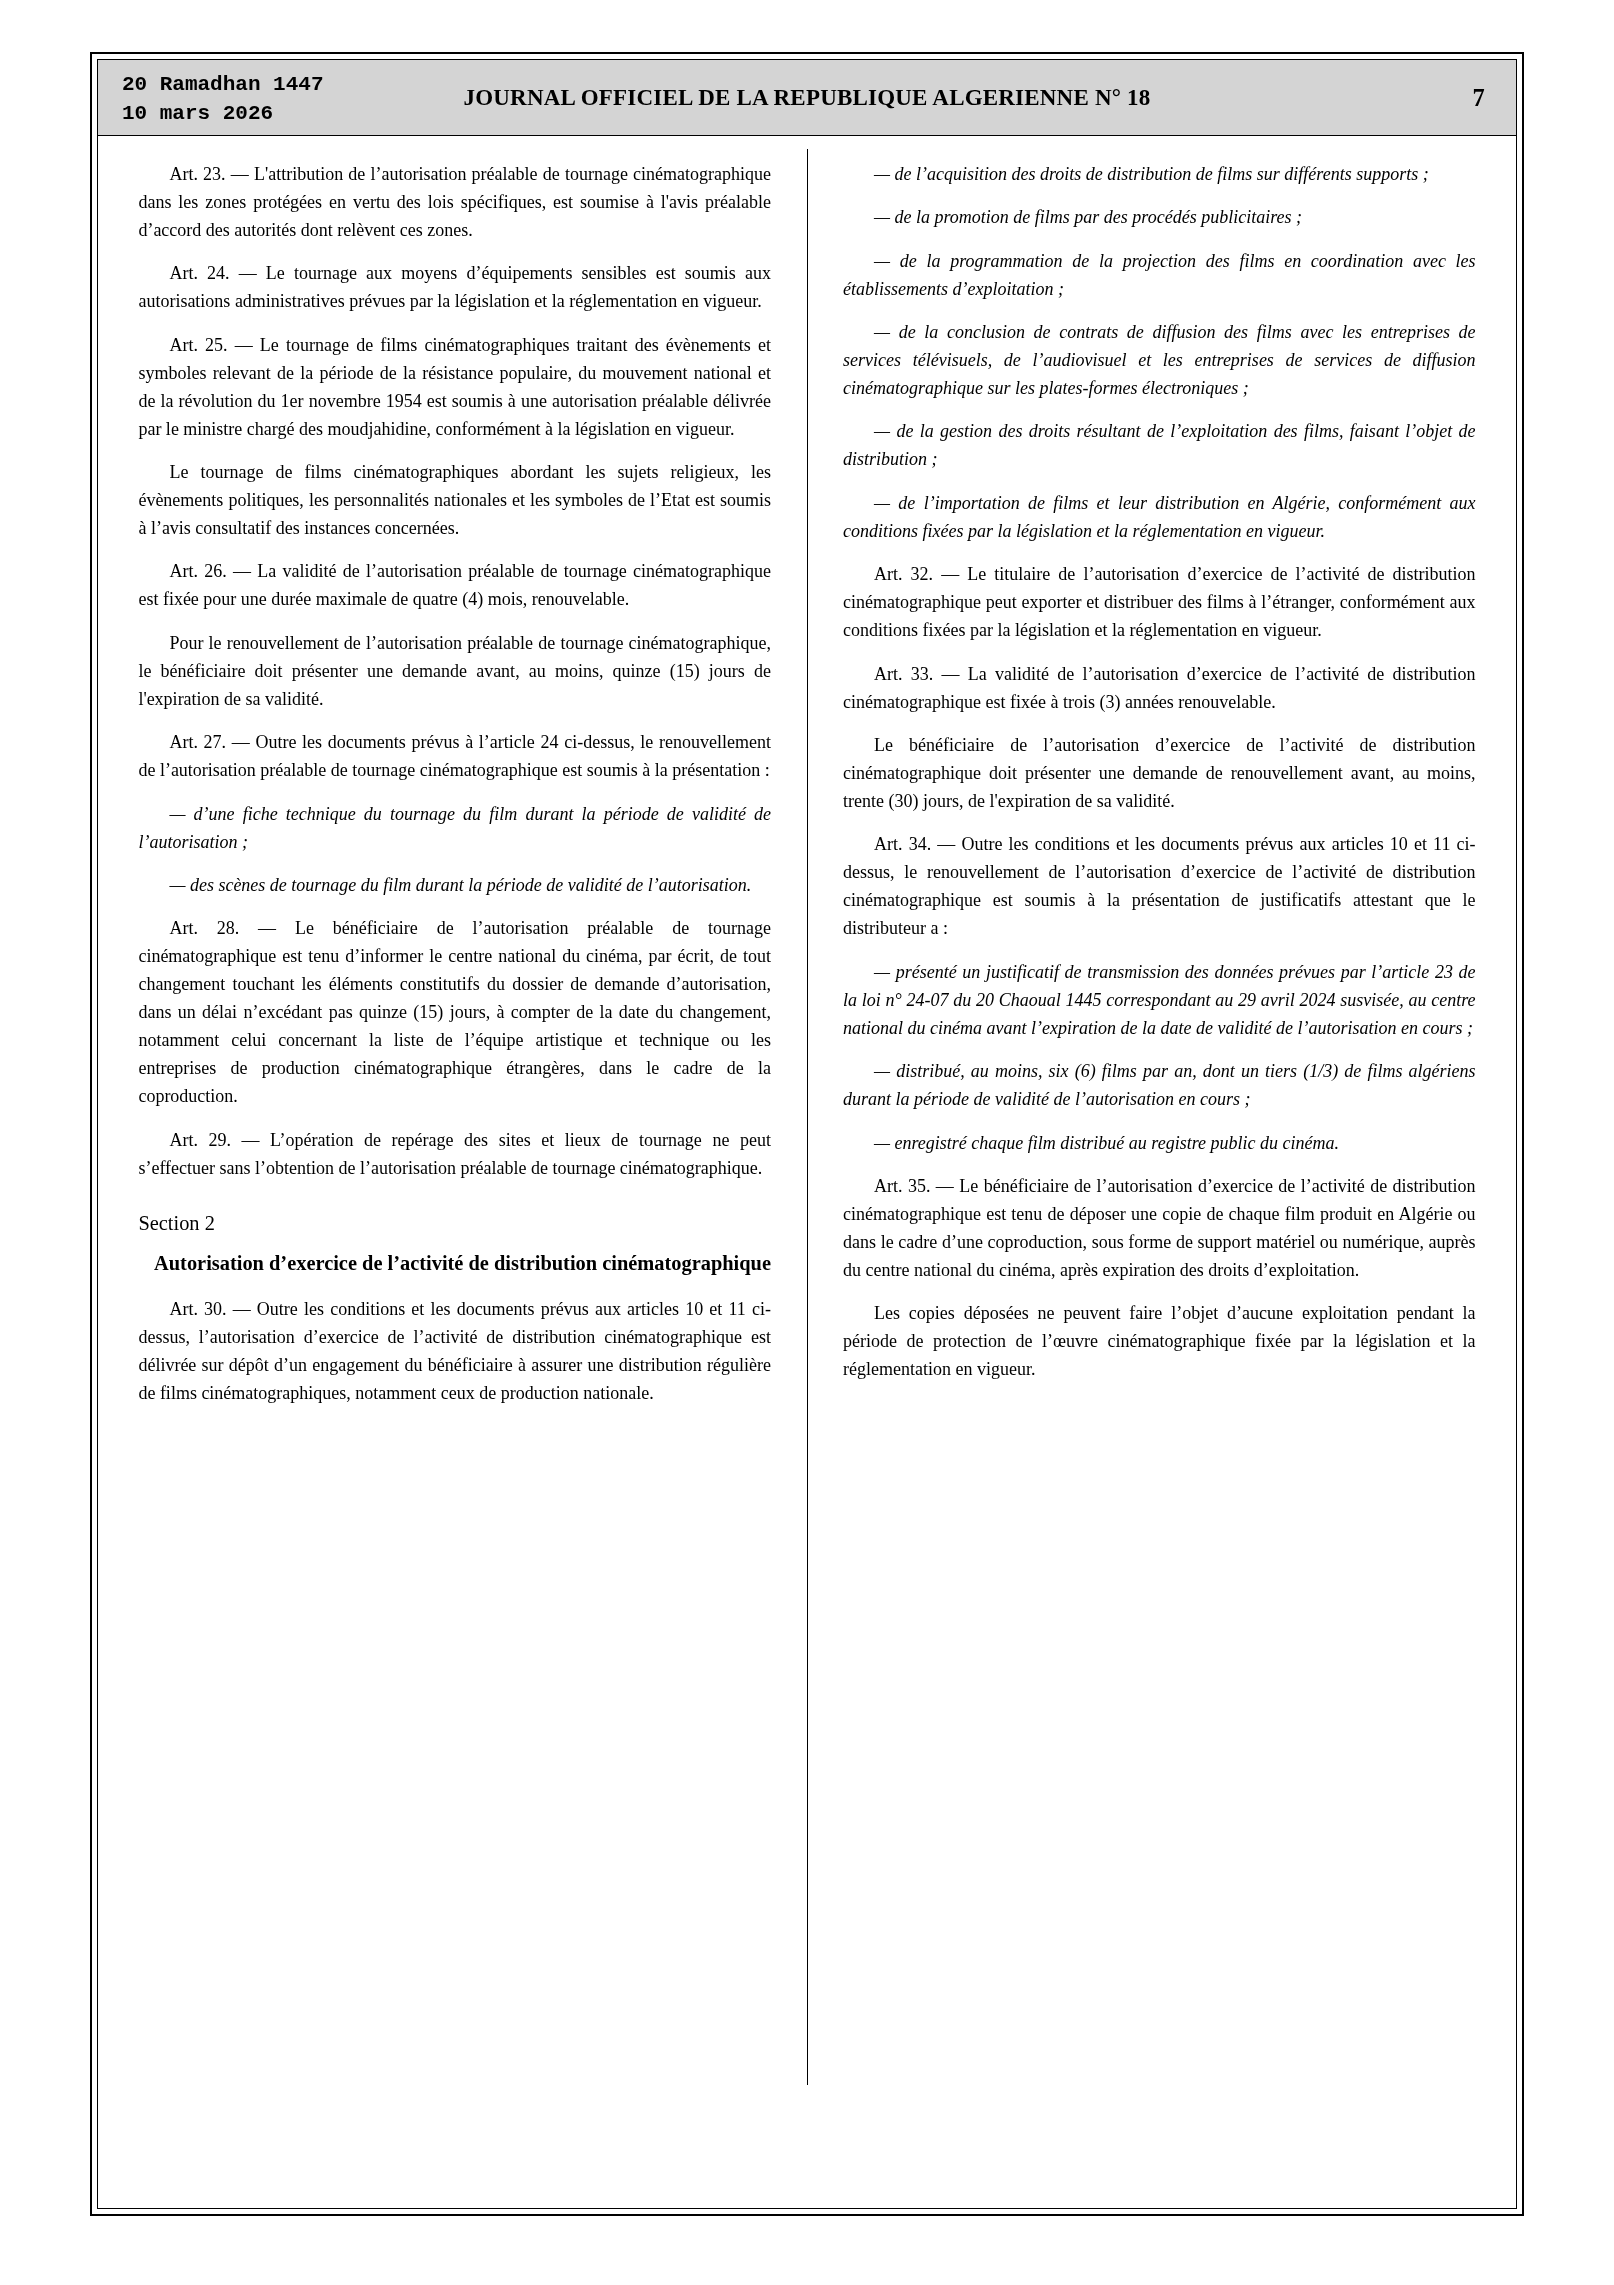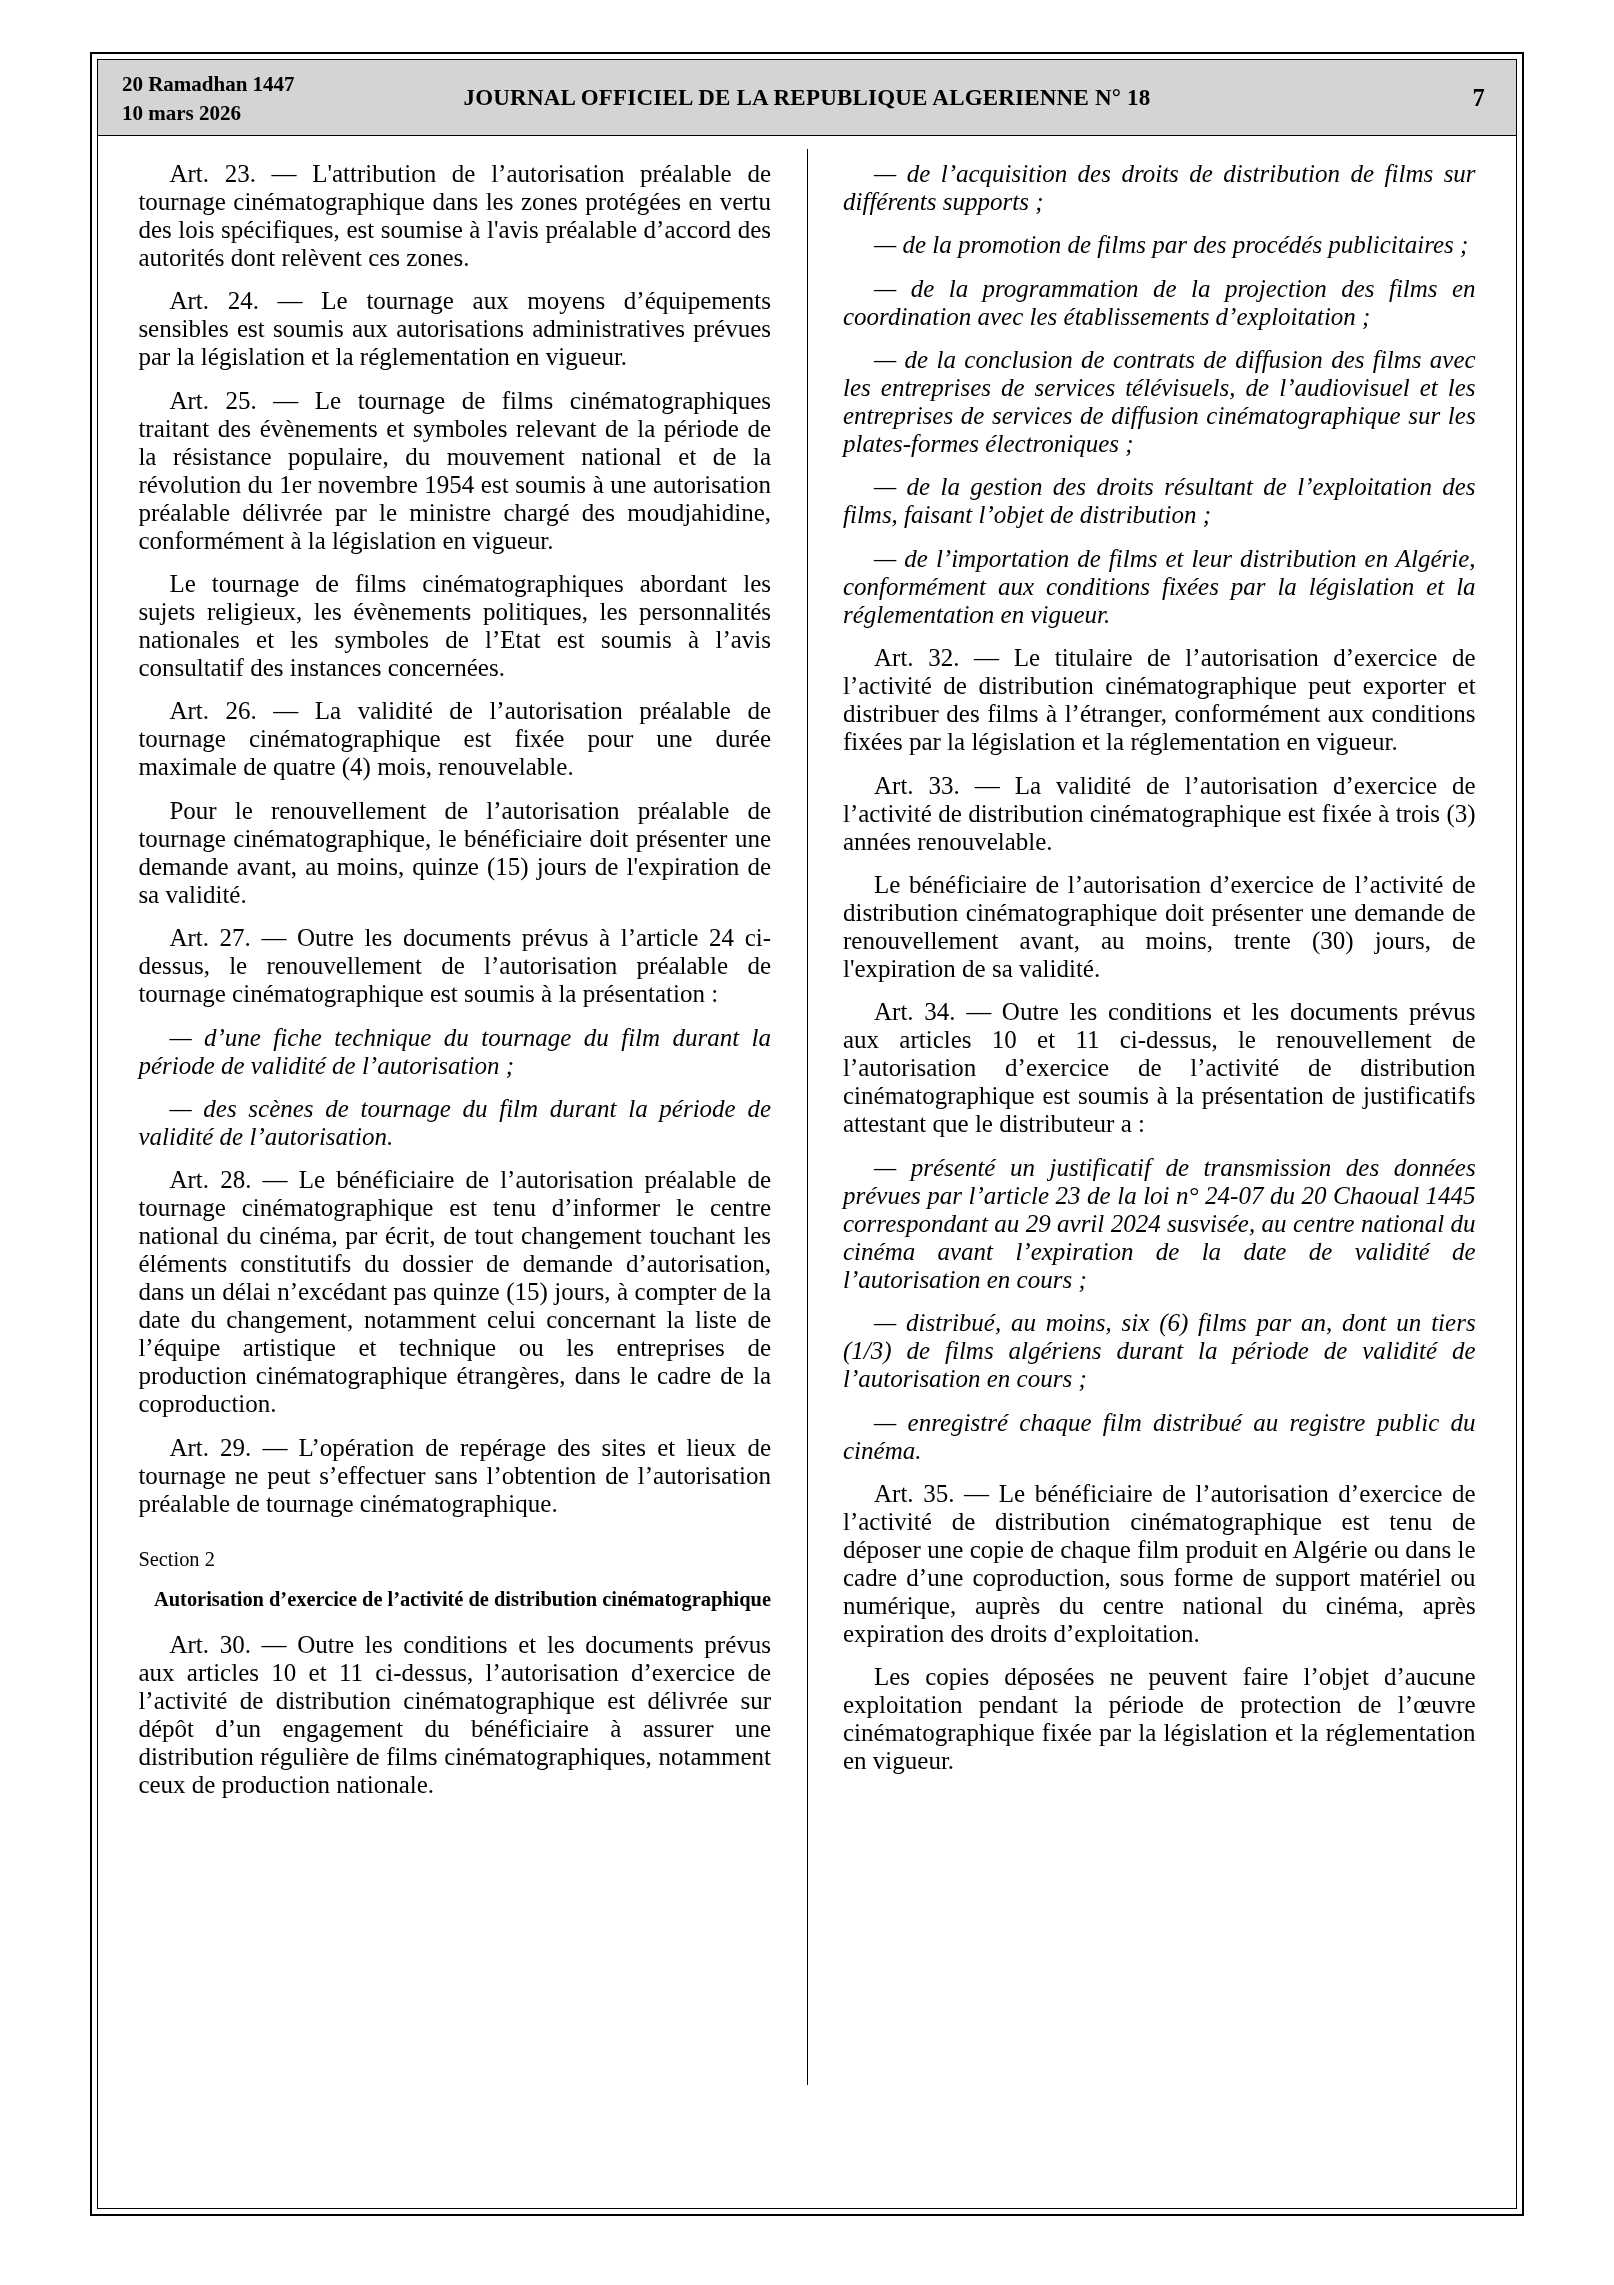--- a/index.html
+++ b/index.html
@@ -37,21 +37,21 @@
     border-bottom: 0.9px solid #000;
     display: flex;
     align-items: center;
     position: relative;
     box-sizing: border-box;
   }
   .masthead-date {
     position: absolute;
     left: 23.5px;
     top: 10px;
-    font-family: Liberation Serif, serif;
+    font-family: Liberation Mono, monospace;
     font-weight: bold;
     font-size: 21px;
     line-height: 29px;
   }
   .masthead-title {
     width: 100%;
     text-align: center;
     font-weight: bold;
     font-size: 23px;
     letter-spacing: 0.2px;
@@ -84,21 +84,21 @@
   .divider {
     position: absolute;
     left: 50%;
     top: 12.7px;
     width: 0.9px;
     height: 1936px;
     background: #000;
   }
   p {
     margin: 0 0 15.4px 0;
-    font-size: 25px;
+    font-size: 18px;
     line-height: 28px;
     text-align: justify;
     text-indent: 31px;
     font-family: "Liberation Serif", serif;
   }
   p.dash { text-indent: 31px; font-style: italic; }
   .section-label {
     text-align: left;
     font-size: 20.4px;
     margin: 27px 0 12.7px 0;

